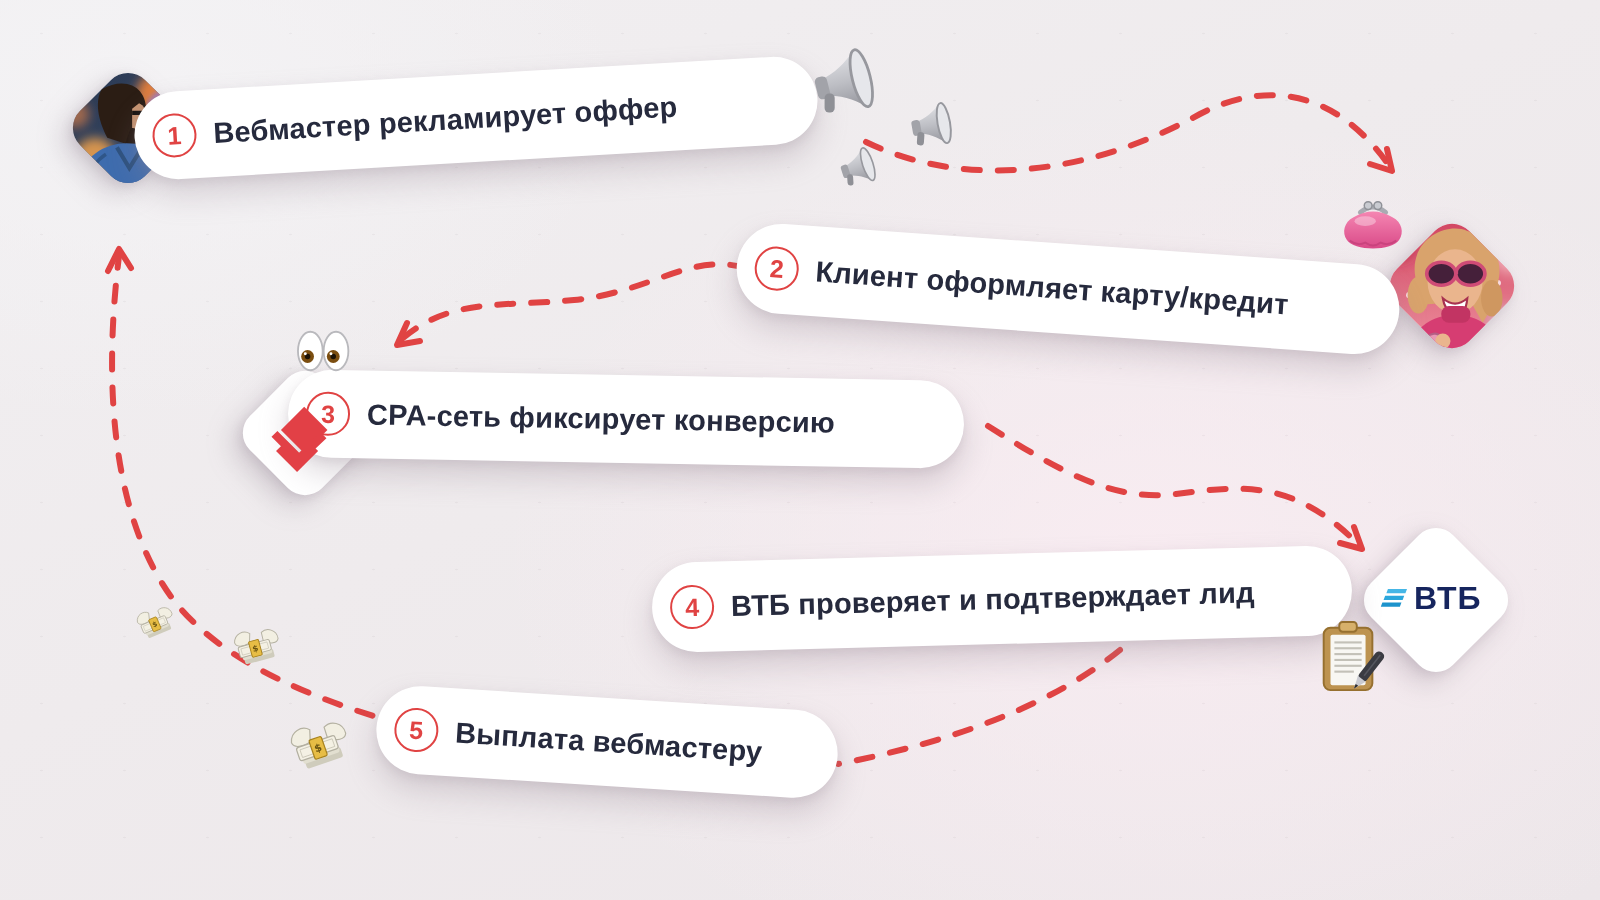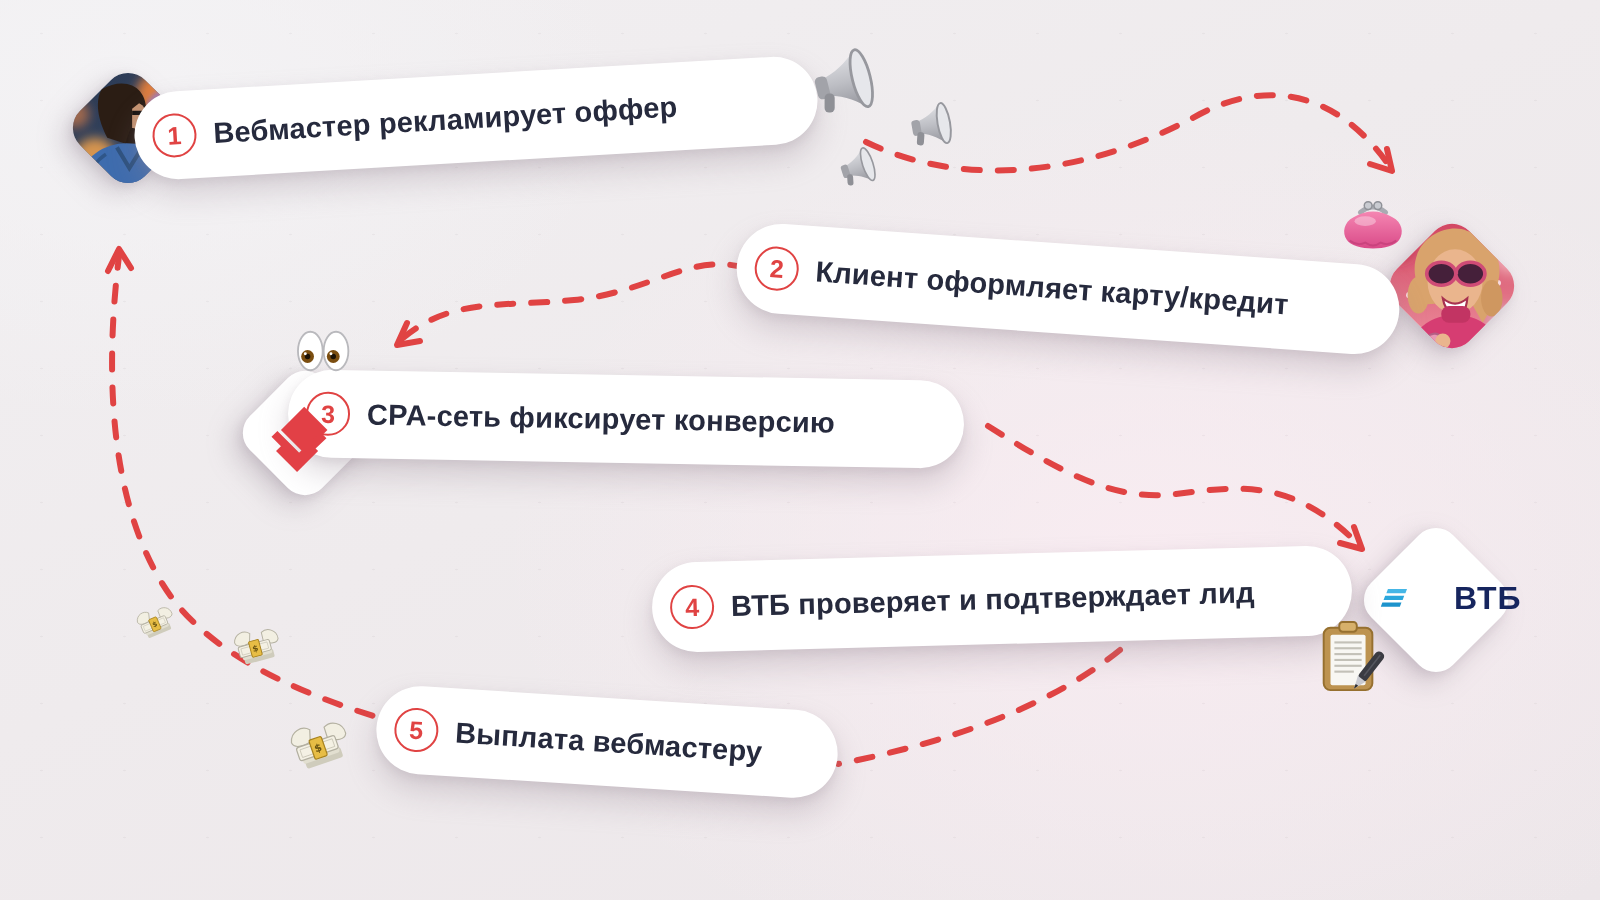--- a/index.html
+++ b/index.html
@@ -44,21 +44,21 @@
   }
   .numcirc{
     flex:0 0 auto;width:40px;height:40px;border-radius:50%;
     border:2.5px solid var(--accent-red);color:var(--accent-red);
     display:flex;align-items:center;justify-content:center;
     font-size:25px;font-weight:700;
   }
   .plabel{font-size:29px;font-weight:700;color:var(--text-dark);letter-spacing:.2px;white-space:nowrap;}
 
   .icon{position:absolute;z-index:4;}
-  .vtb-word{font-size:32px;font-weight:700;color:var(--vtb-navy);letter-spacing:1px;line-height:1;margin-left:40px;}
+  .vtb-word{font-size:32px;font-weight:700;color:var(--vtb-navy);letter-spacing:1px;line-height:1;}
 </style>
 </head>
 <body>
 
 <div id="stage">
 
   <svg width="0" height="0" class="abs" aria-hidden="true">
     <defs>
       <linearGradient id="mg" x1="0" y1="0" x2="0" y2="1">
         <stop offset="0" stop-color="#e0e1e5"></stop>

